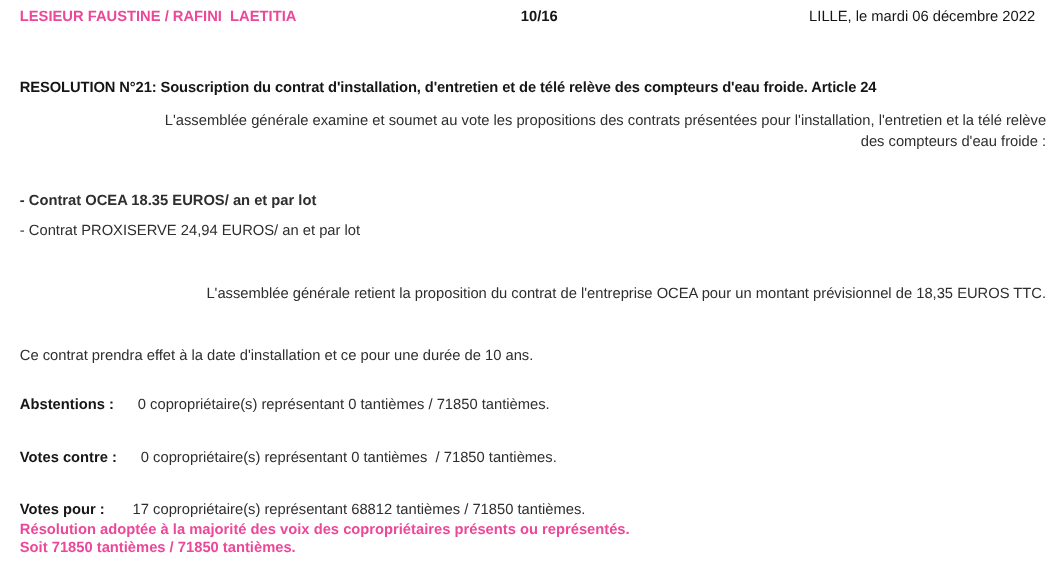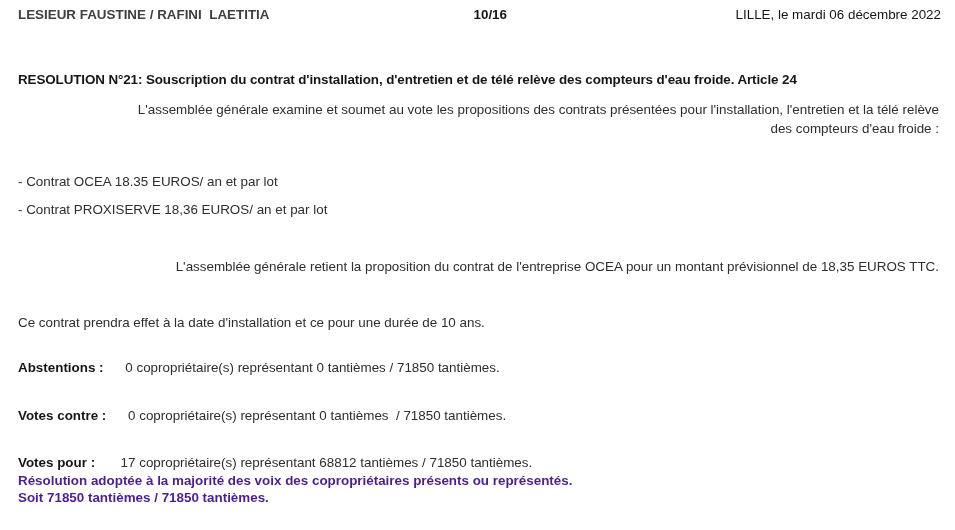--- a/index.html
+++ b/index.html
@@ -12,61 +12,61 @@
     width: 955px;
     height: 530px;
     font-family: "Liberation Sans", sans-serif;
     font-size: 13.4px;
     color: #2e2e2e;
     overflow: hidden;
   }
   .abs {
     position: absolute;
     left: 18px;
-    right: 16px;
+    right: 4px;
     line-height: 1.18;
     white-space: pre-line;
   }
 
   
-  .hdr-left   { position: absolute; top: 7px;  left: 18px;  font-weight: bold; color:#404040; white-space: pre; }
+  .hdr-left   { position: absolute; top: 7px;  left: 18px;  font-weight: bold; color:#ec4899; white-space: pre; }
   .hdr-center { position: absolute; top: 7px;  left: 387px; width: 120px; text-align: right; font-weight: bold; color:#161616; }
   .hdr-right  { position: absolute; top: 7px;  right: 14px; font-weight: normal; color:#161616; }
 
   .title      { top: 72px;  font-weight: bold; color:#161616; white-space: nowrap; letter-spacing: -0.1px; }
   .intro      { top: 101px; line-height: 18.5px; text-align: right; }
-  .contract-1 { top: 174px; }
+  .contract-1 { top: 174px; font-weight: bold; }
   .contract-2 { top: 202px; }
   .decision   { top: 259px; white-space: nowrap; text-align: right; }
   .term       { top: 315px; }
   .vote-1     { top: 344px; }
   .vote-2     { top: 392px; }
   .vote-3     { top: 439px; }
-  .outcome    { top: 472px; line-height: 17.3px; font-weight: bold; color:#4c1d95; }
+  .outcome    { top: 472px; line-height: 17.3px; font-weight: bold; color:#ec4899; }
 
   .vote-label { font-weight: bold; color:#161616; white-space: pre-wrap; }
   .vote-value { white-space: pre-wrap; margin-left: 18px; }
 </style>
 </head>
 <body>
 
 <div class="hdr-left">LESIEUR FAUSTINE / RAFINI  LAETITIA</div>
 
 <div class="hdr-center">10/16</div>
 
 <div class="hdr-right">LILLE, le mardi 06 décembre 2022</div>
 
 <div class="abs title">RESOLUTION N°21: Souscription du contrat d'installation, d'entretien et de télé relève des compteurs d'eau froide. Article 24</div>
 
 <div class="abs intro">L'assemblée générale examine et soumet au vote les propositions des contrats présentées pour l'installation, l'entretien et la télé relève
 des compteurs d'eau froide :</div>
 
 <div class="abs contract-1">- Contrat OCEA 18.35 EUROS/ an et par lot</div>
 
-<div class="abs contract-2">- Contrat PROXISERVE 18,36 EUROS/ an et par lot</div>
+<div class="abs contract-2">- Contrat PROXISERVE 24,94 EUROS/ an et par lot</div>
 
 <div class="abs decision">L'assemblée générale retient la proposition du contrat de l'entreprise OCEA pour un montant prévisionnel de 18,35 EUROS TTC.</div>
 
 <div class="abs term">Ce contrat prendra effet à la date d'installation et ce pour une durée de 10 ans.</div>
 
 <div class="abs vote-1">
   <span class="vote-label">Abstentions :</span><span class="vote-value"> 0 copropriétaire(s) représentant 0 tantièmes / 71850 tantièmes.</span>
 </div>
 
 <div class="abs vote-2">

